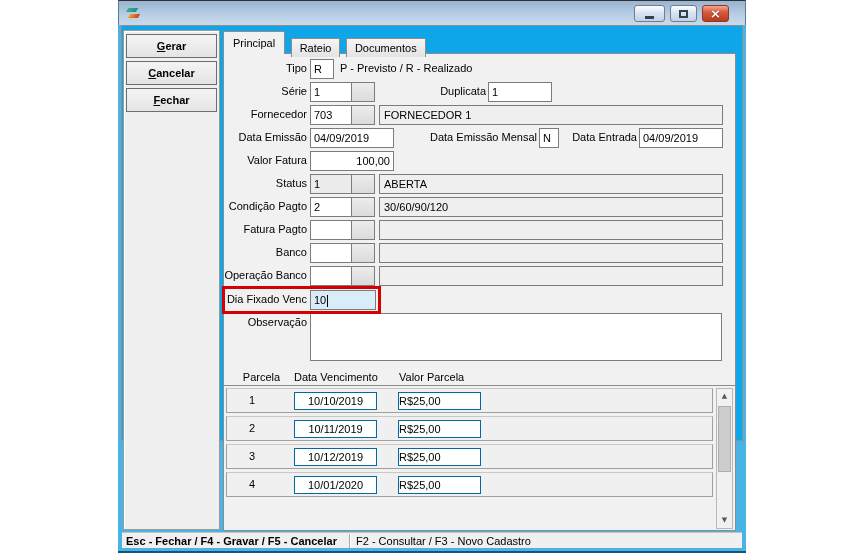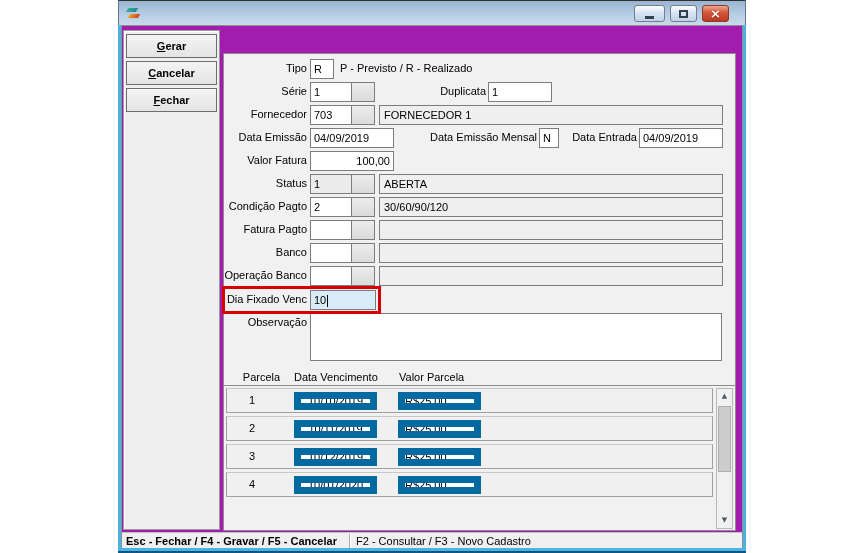--- a/index.html
+++ b/index.html
@@ -26,21 +26,21 @@
          display: flex; align-items: center; justify-content: center; }
   .ctl.min { width: 31px; } .ctl.max { width: 27px; }
   .ctl.close { width: 27px; background: linear-gradient(#f2a894, #d65b3e 40%, #bd3a1e);
                border-color: #8c3a28; }
   .glyph-min { width: 9px; height: 3px; background: #33414f; margin-top: 7px; }
   .glyph-max { width: 9px; height: 8px; border: 2px solid #33414f; background: transparent; }
   .glyph-close { color: #fff; font-size: 13px; font-weight: bold; line-height: 1;
                  font-family: "DejaVu Sans", sans-serif; text-shadow: 0 1px 1px #7c2512; }
 
   
-  .client { position: relative; height: 523px; background: #a21caf; border: 1px solid #8e8e8e; }
+  .client { position: relative; height: 416px; background: #0ea5e9; border: 1px solid #8e8e8e; }
 
   
   .sidebar { position: absolute; left: 1px; top: 4px; width: 97px; height: 500px;
              background: #efefef; border: 1px solid #9a9a9a; box-shadow: inset 1px 1px 0 #ffffff; }
   .sbtn { display: block; width: 91px; height: 24px; margin: 2px auto 3px auto;
           background: linear-gradient(#f4f4f4,#e4e4e4); border: 1px solid #6e6e6e;
           font-family: "Liberation Sans", sans-serif; font-size: 11px; font-weight: bold; color: #000; }
   .sbtn:first-child { margin-top: 3px; }
 
   
@@ -79,21 +79,21 @@
 
   
   .phead { position: absolute; font-size: 11px; color: #000; top: 317px; white-space: nowrap; }
   .pregion { position: absolute; left: 0; top: 331px; width: 511px; height: 145px;
              border-top: 1px solid #8c8c8c; }
   .prow { position: absolute; left: 2px; width: 487px; height: 25px;
           border: 1px solid #a0a0a0; border-top-color: #c8c8c8; background: #f0f0f0; }
   .pn   { position: absolute; left: 0; top: 5px; width: 50px; text-align: center; font-size: 11px; }
   .pdate{ position: absolute; left: 67px; top: 3px; width: 83px; height: 18px; text-align: center; }
   .pval { position: absolute; left: 171px; top: 3px; width: 83px; height: 18px; text-align: left; padding-right: 4px; }
-  .pin  { border: 7px solid #0369a1; background: #fff; font-family: "Liberation Sans", sans-serif;
+  .pin  { border: 1px solid #0369a1; background: #fff; font-family: "Liberation Sans", sans-serif;
           font-size: 11px; color: #000; }
 
   
   .sbar { position: absolute; right: 2px; top: 2px; width: 17px; height: 141px;
           background: #f1f1f1; border: 1px solid #b9b9b9; }
   .sarrow { position: absolute; left: 0; width: 15px; height: 15px; text-align: center;
             font-size: 7px; color: #4d5a66; line-height: 15px; background: #f1f1f1;
             font-family: "DejaVu Sans", sans-serif; }
   .sarrow.up { top: 0; } .sarrow.down { bottom: 0; }
   .sthumb { position: absolute; left: 1px; top: 17px; width: 13px; height: 66px;
@@ -133,20 +133,25 @@
     </div>
 
     <div class="client">
 
       <div class="sidebar">
         <button class="sbtn"><u>G</u><span>erar</span></button>
         <button class="sbtn"><u>C</u><span>ancelar</span></button>
         <button class="sbtn"><u>F</u><span>echar</span></button>
       </div>
 
+      <div class="tabstrip">
+        <span class="tab active">Principal</span>
+        <span class="tab">Rateio</span>
+        <span class="tab">Documentos</span>
+      </div>
 
       <div class="panel">
 
         <span class="lb" style="top:8px">Tipo</span>
         <input class="in" style="left: 86px; top: 5px; width: 24px;" value="R">
         <span class="hint" style="left:116px; top:8px">P - Previsto / R - Realizado</span>
 
         <span class="lb" style="top:31px">Série</span>
         <input class="in" style="left: 86px; top: 28px; width: 42px;" value="1">
         <span class="lkp" style="left:127px; top:28px"></span>

